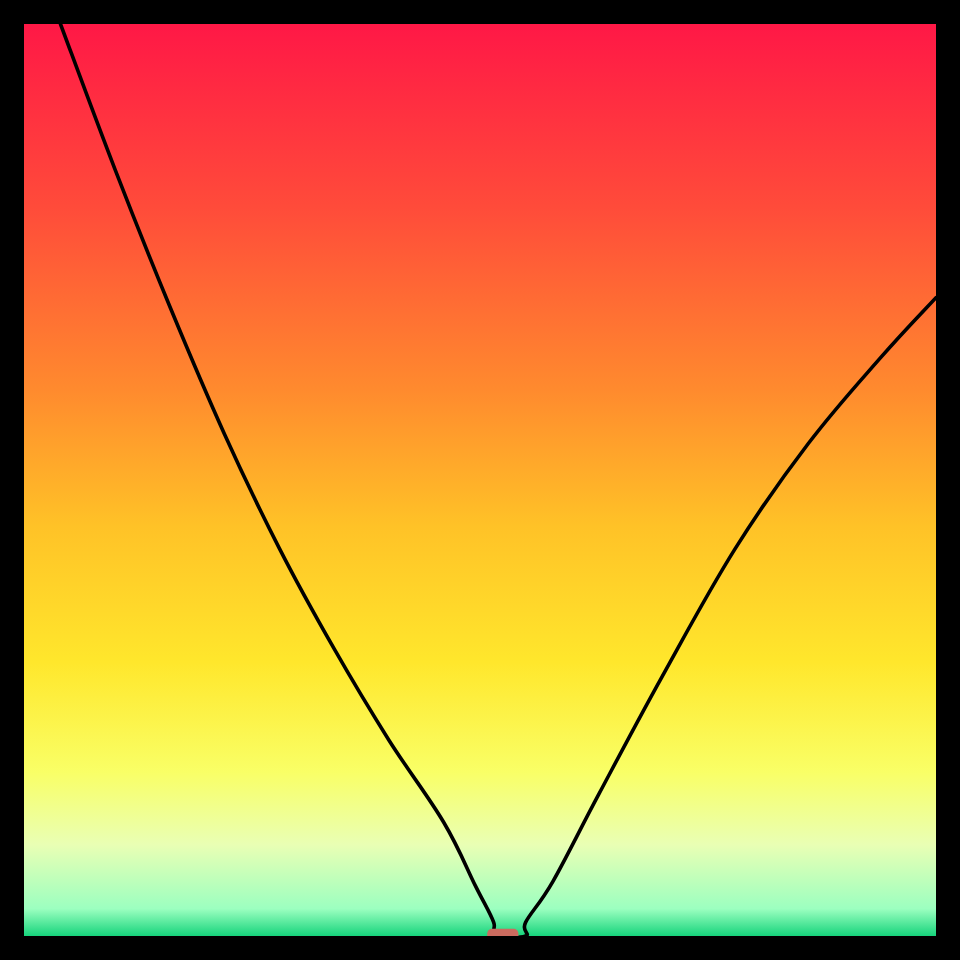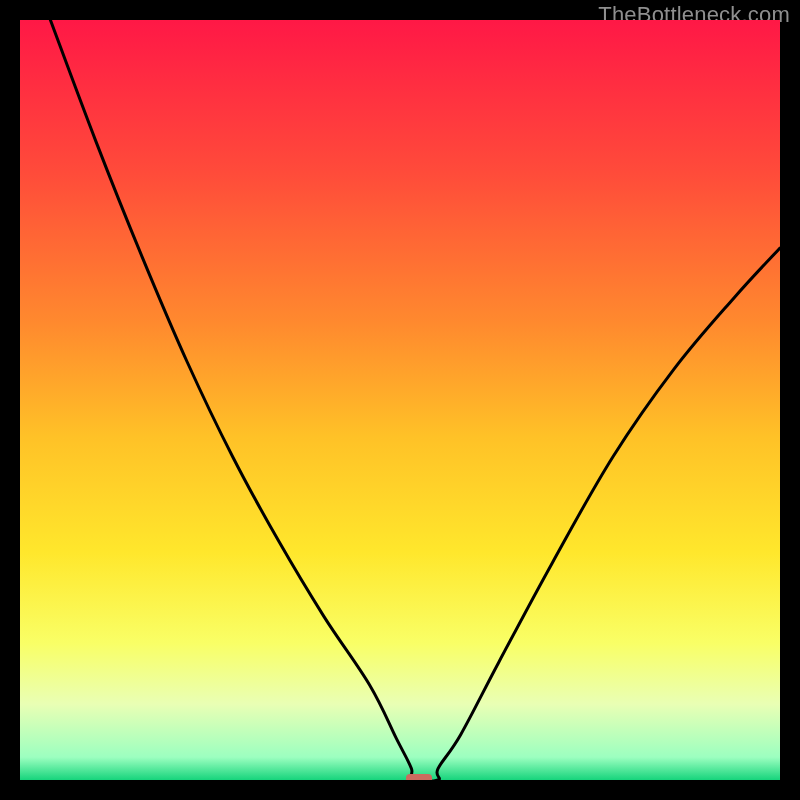--- a/index.html
+++ b/index.html
@@ -31,21 +31,20 @@
     letter-spacing: 0.2px;
     user-select: none;
   }
   svg { display: block; }
 </style>
 </head>
 <body>
 
 <div class="wrap">
 
-  <div class="watermark">TheBottleneck.com</div>
 
   <svg class="plot" viewBox="0 0 760 760" preserveAspectRatio="none">
     <defs>
       <linearGradient id="bg-grad" x1="0" y1="0" x2="0" y2="1">
           <stop offset="0%" stop-color="#ff1846"></stop>
           <stop offset="20%" stop-color="#ff4b3a"></stop>
           <stop offset="40%" stop-color="#ff8a2e"></stop>
           <stop offset="55.00000000000001%" stop-color="#ffc227"></stop>
           <stop offset="70%" stop-color="#ffe72c"></stop>
           <stop offset="82%" stop-color="#f9ff66"></stop>

